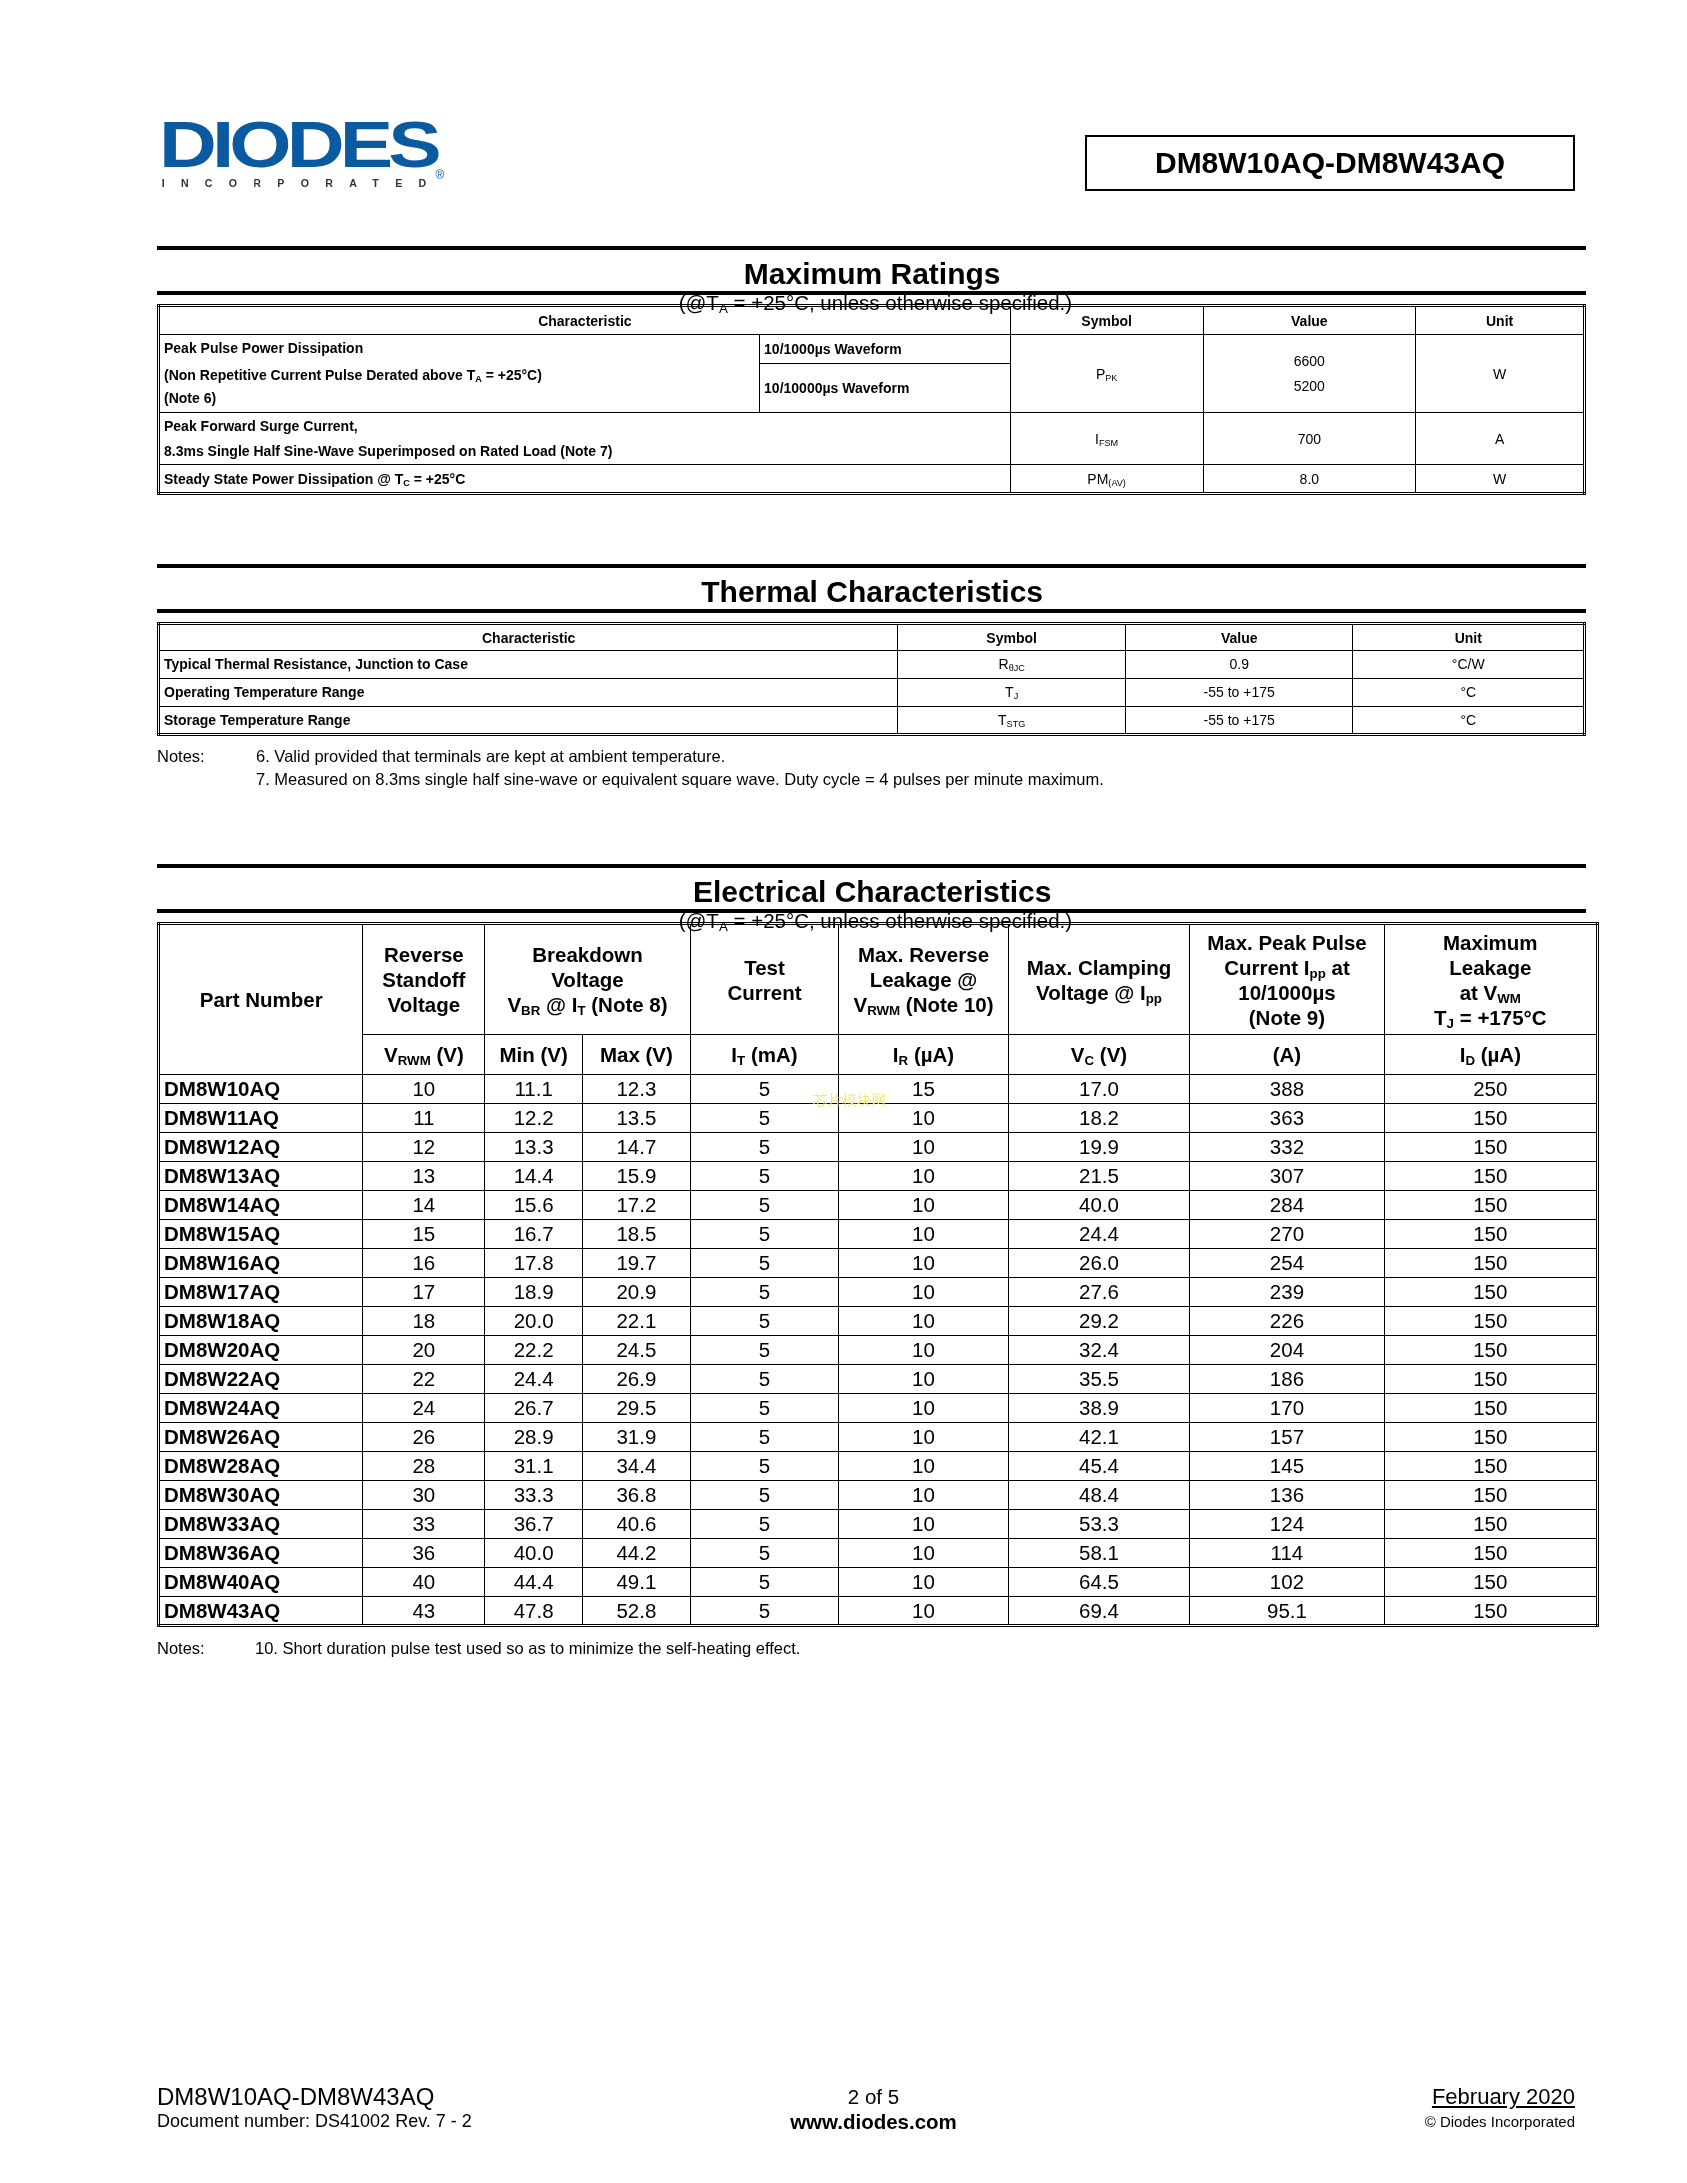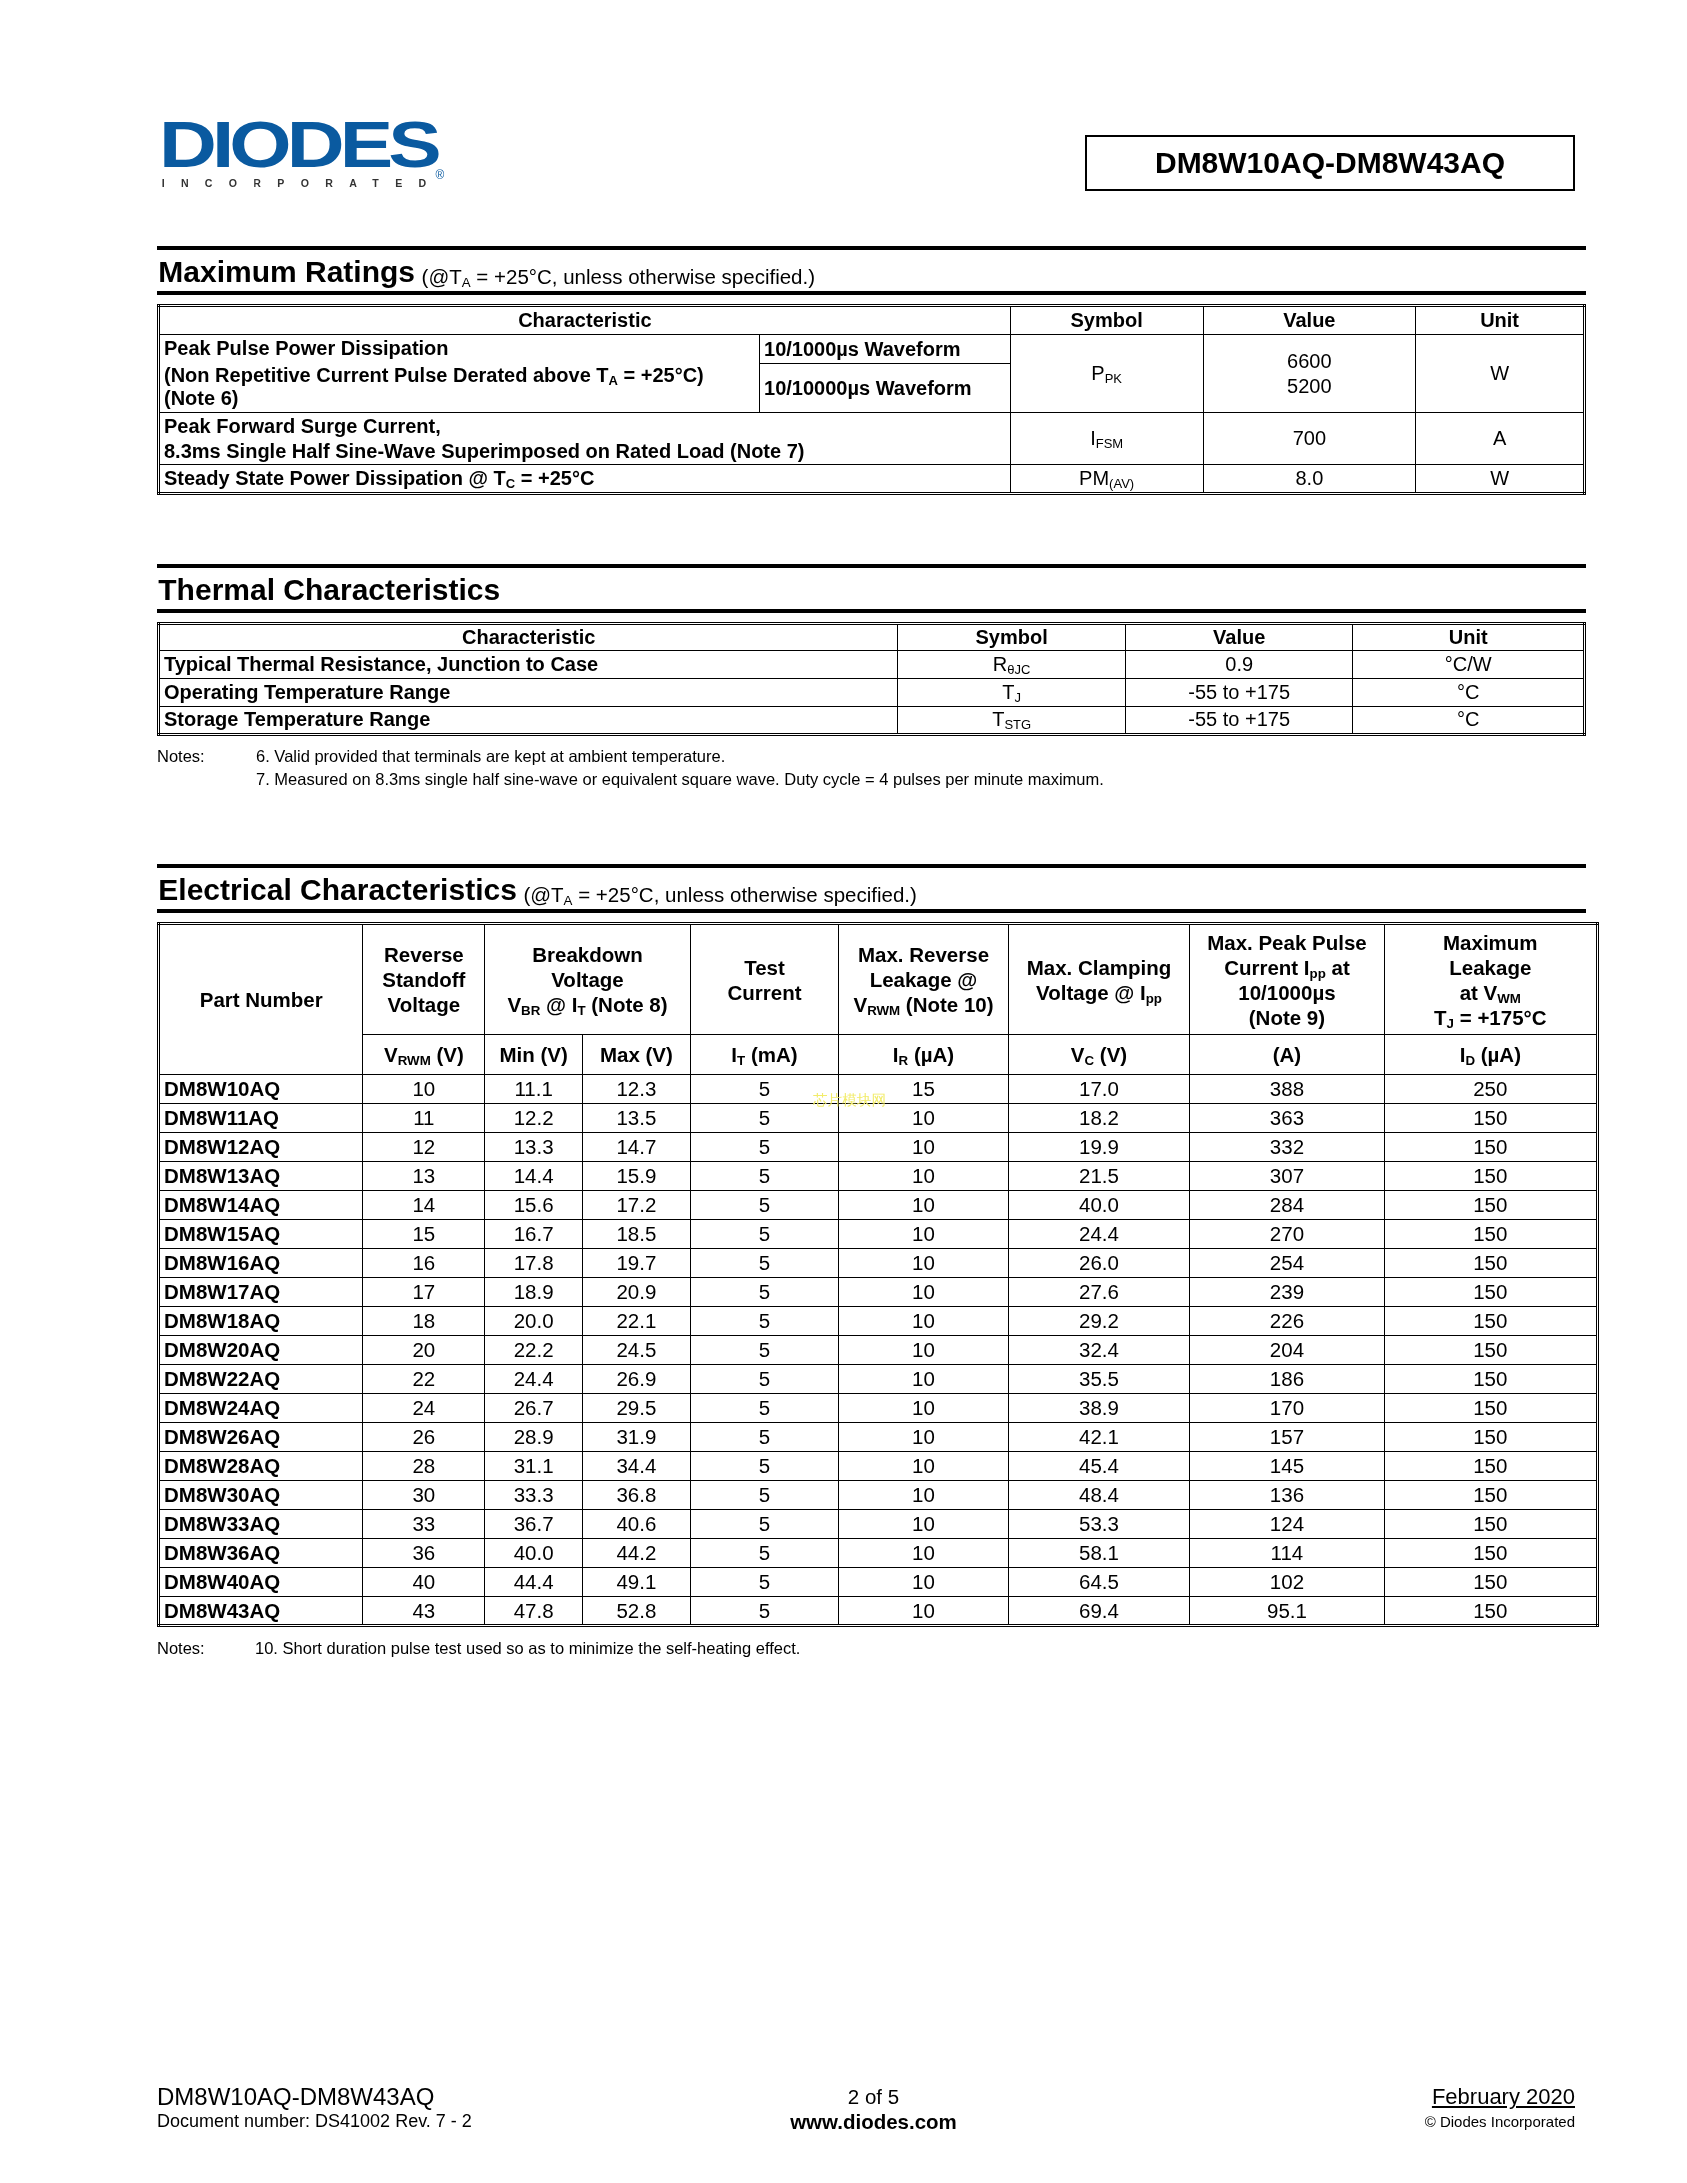--- a/index.html
+++ b/index.html
@@ -7,26 +7,26 @@
   .abs { position: absolute; }
 
   
   .logo { left: 159px; top: 118px; width: 291px; height: 73px; }
   .title-box { left: 1085px; top: 135px; width: 490px; height: 56px; border: 2.6px solid #000; box-sizing: border-box;
                display: flex; align-items: center; justify-content: center; font-weight: bold; font-size: 30px; }
 
   
   .section { left: 157px; width: 1429px; }
   .rule { height: 4px; background: #000; width: 1429px; }
-  .sec-head { padding: 6.6px 0 2.6px 1.3px; height: 32px; display: flex; align-items: flex-end; }
+  .sec-head { padding: 6.6px 0 2.6px 1.3px; height: 32px; display: flex; align-items: center; flex-direction: column; }
   .sec-title { font-weight: bold; font-size: 30px; }
   .sec-sub { font-size: 20.5px; margin-left: 6.6px; }
   sub { font-size: 0.65em; vertical-align: -0.25em; line-height: 0; }
 
-  table { border-collapse: collapse; font-size: 20px; }
+  table { border-collapse: collapse; font-size: 14px; }
   table.dt { border: 3.3px double #000; }
   table.dt td, table.dt th { border: 1.3px solid #000; padding: 0 4px; }
   th { font-weight: bold; }
   .c { text-align: center; }
   .l { text-align: left; font-weight: bold; }
 
   .notes { font-size: 16.5px; line-height: 22.5px; }
   .notes .lbl { position: absolute; left: 0; }
   .notes .n { padding-left: 99px; }
 

